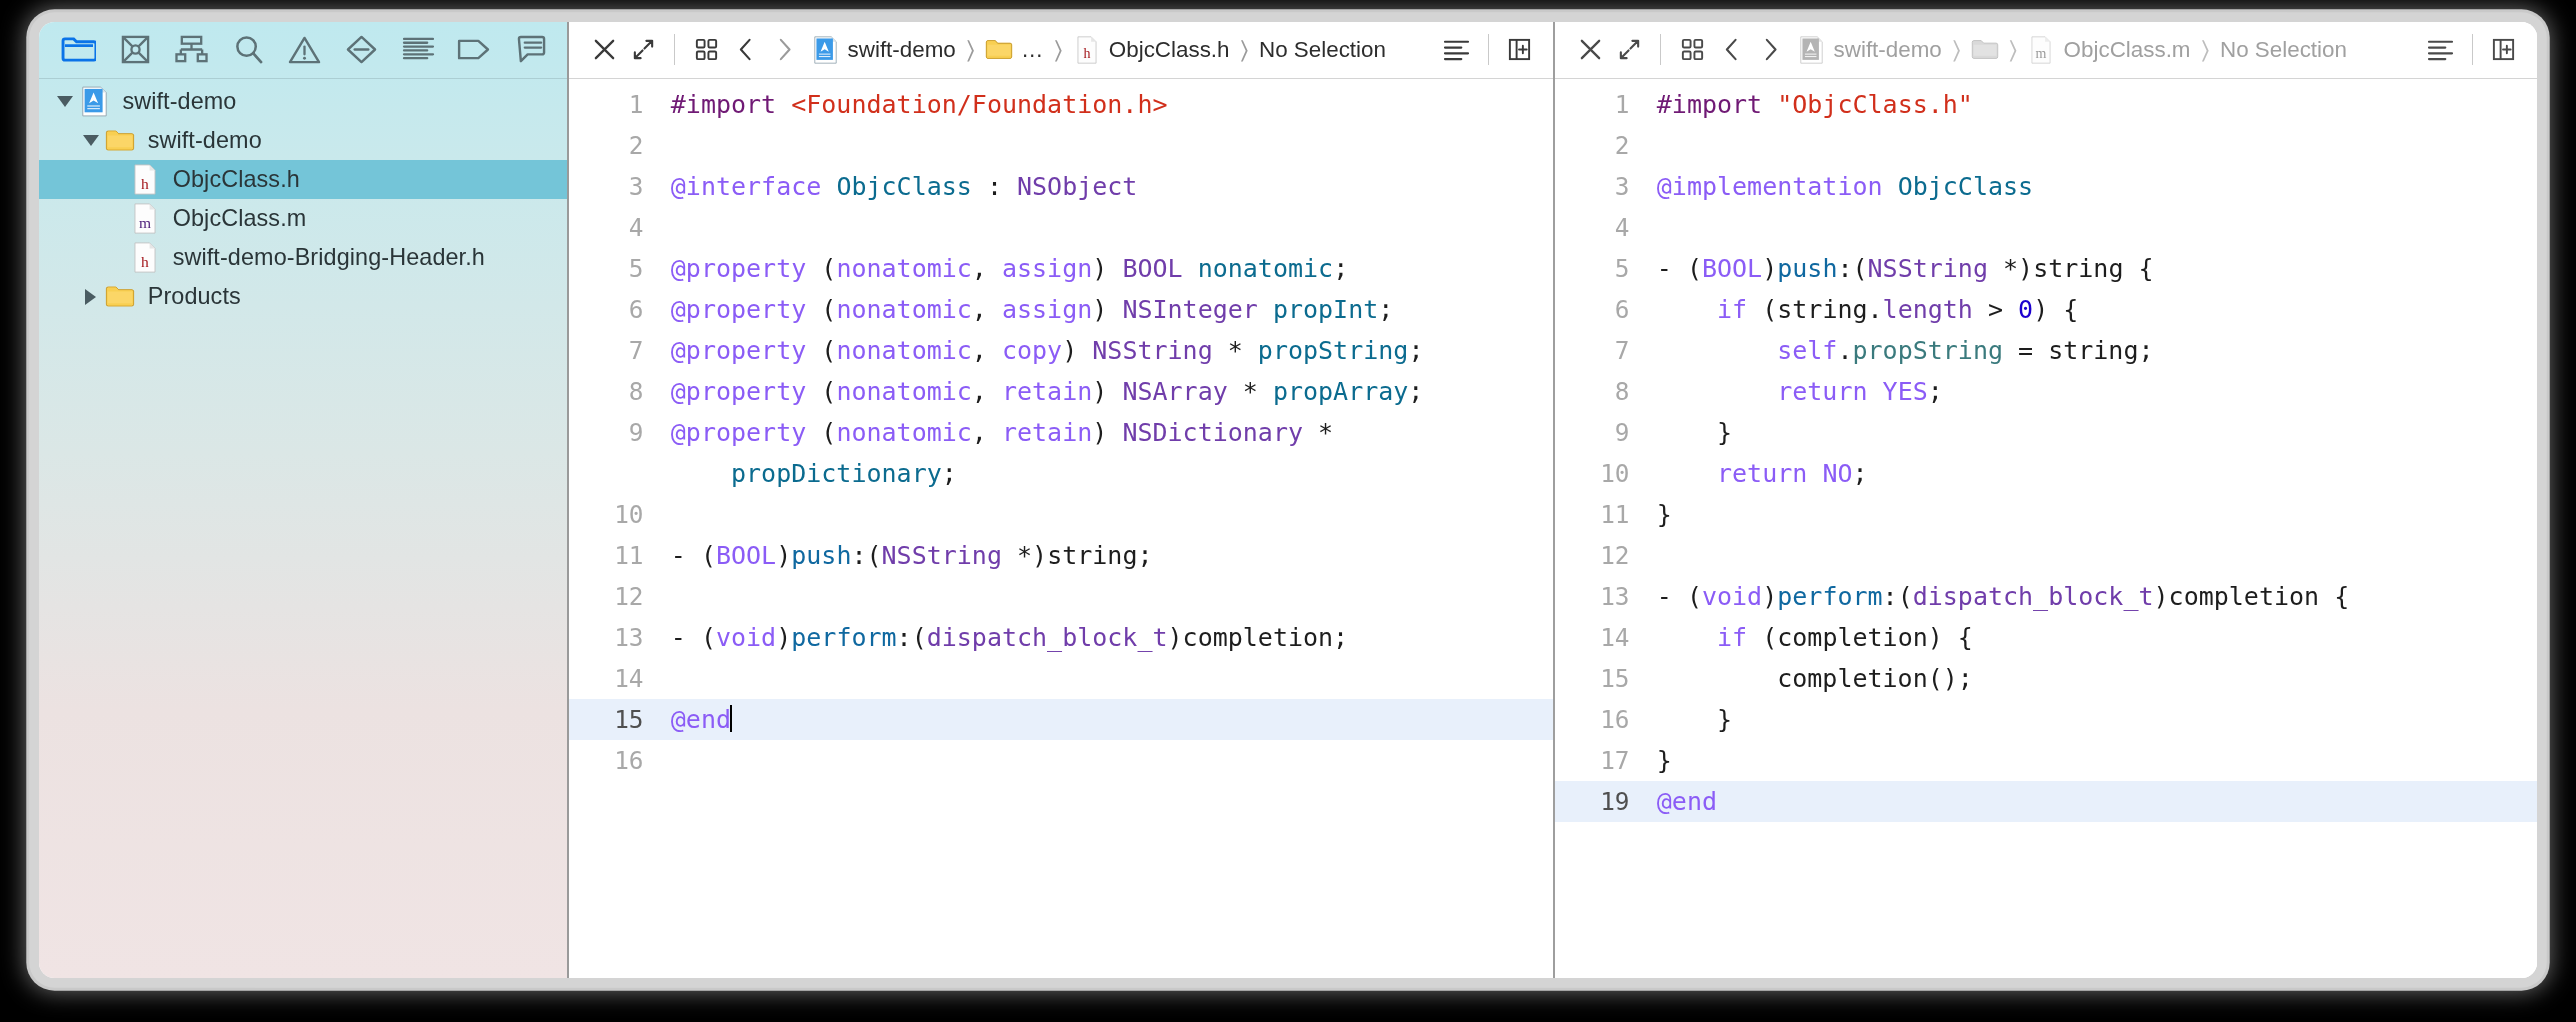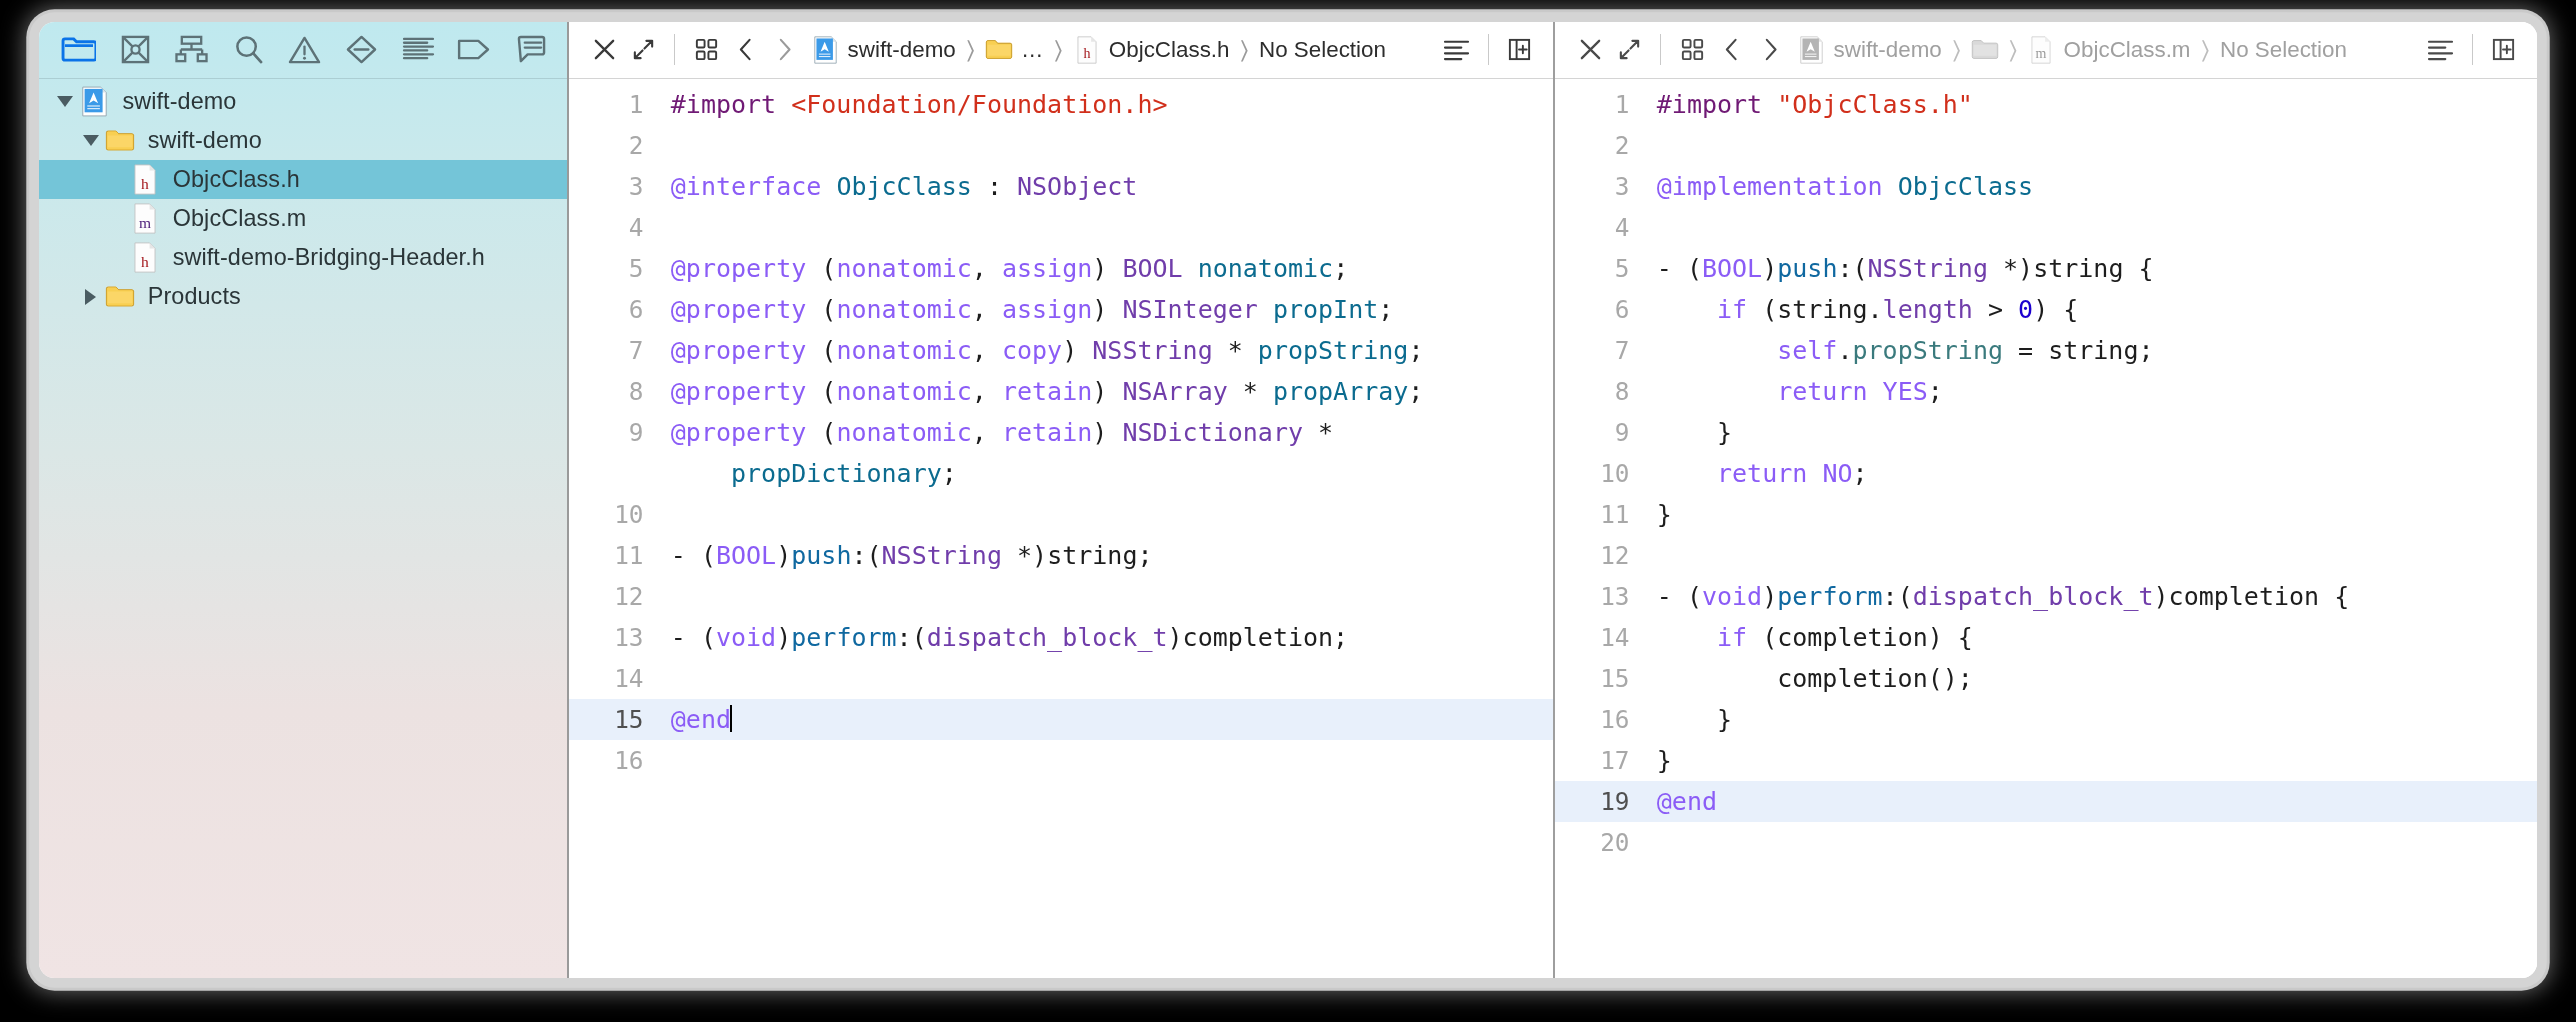--- a/index.html
+++ b/index.html
@@ -691,22 +691,18 @@
             <div class="src"><span class="c-plain">    }</span></div>
           </div>
           <div class="code-line">
             <div class="ln">17</div>
             <div class="src"><span class="c-plain">}</span></div>
           </div>
           <div class="code-line hl">
             <div class="ln">19</div>
             <div class="src"><span class="c-kw">@end</span></div>
           </div>
-          <div class="code-line">
-            <div class="ln">20</div>
-            <div class="src">&nbsp;</div>
-          </div>
         </div>
     </div>
 
   </div>
 </div>
 
 
 </body></html>

